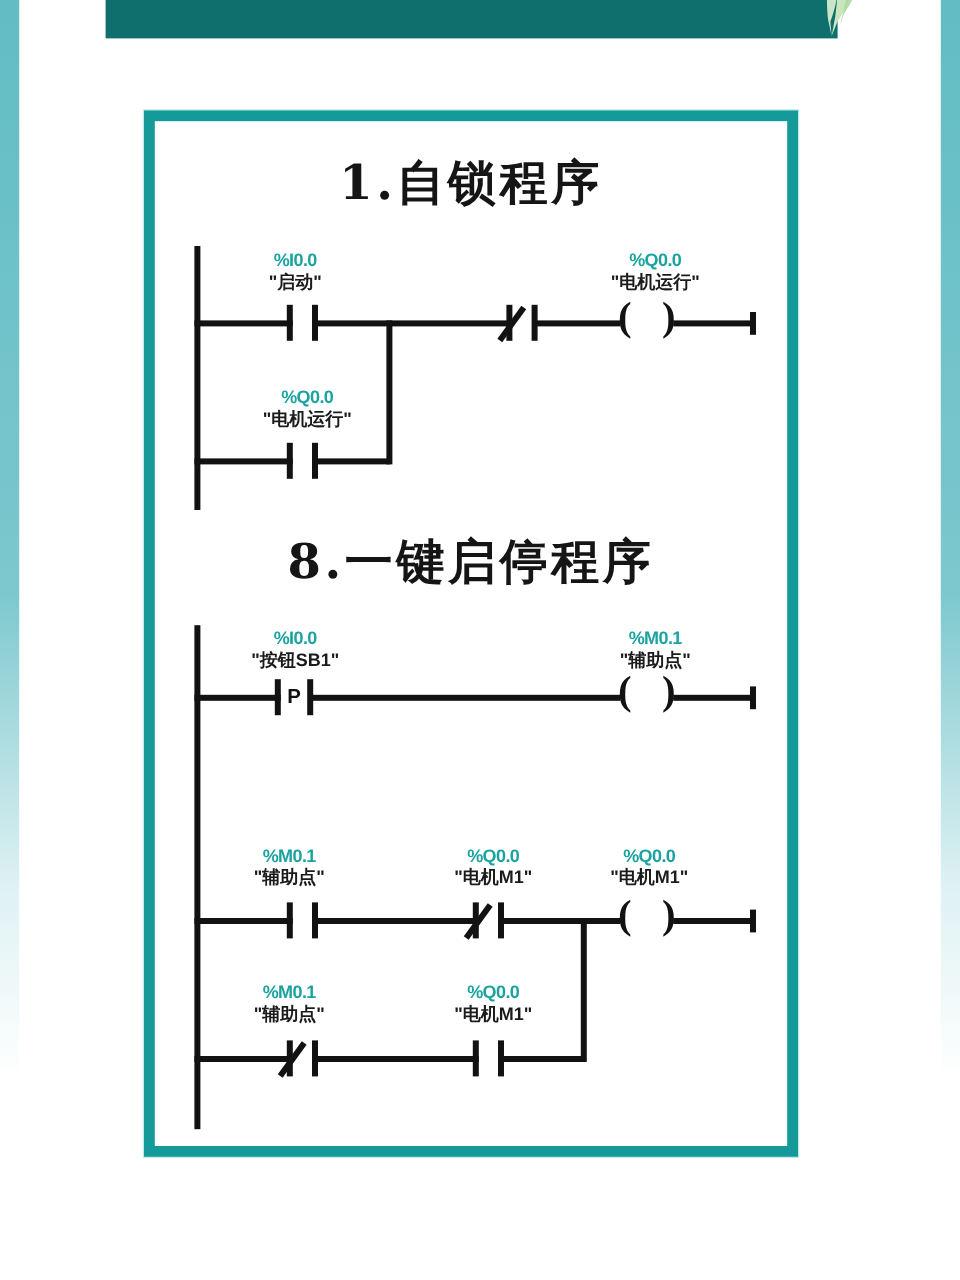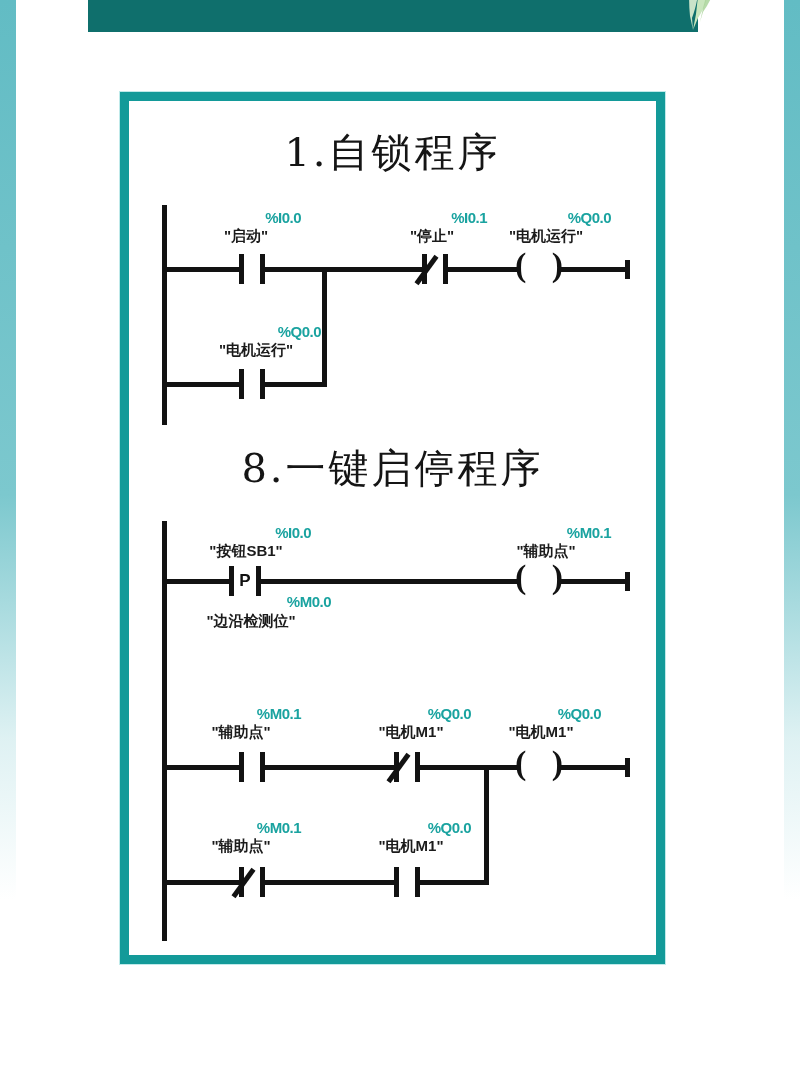--- a/index.html
+++ b/index.html
@@ -44,21 +44,21 @@
     box-sizing:border-box;
     box-shadow:0 0 0 1px #bfeaea;
   }
 
   .sheet{position:absolute;inset:0;}
 
   .section-title{
     position:absolute;left:0;right:0;
     text-align:center;
     font-family:"DejaVu Serif","Liberation Serif",serif;
-    font-weight:normal;
+    font-weight:bold;
     color:#151515;
     letter-spacing:3px;
     white-space:nowrap;
   }
   #title-1{top:24px;font-size:40px;}
   #title-2{top:340px;font-size:40px;}
 
   
   .rail{position:absolute;width:5px;background:#121212;}
   .wire{position:absolute;height:5px;background:#121212;}
@@ -82,21 +82,21 @@
     font-family:"Liberation Serif","DejaVu Serif",serif;}
   .coil .p-l{position:absolute;left:0;top:-3px;}
   .coil .p-r{position:absolute;right:0;top:-3px;}
 
   .endcap{position:absolute;width:5px;height:19px;background:#121212;}
 
   
   .lbl{position:absolute;text-align:center;white-space:nowrap;}
   .lbl .addr{
     display:block;color:#1aa3a0;font-size:15px;font-weight:bold;
-    letter-spacing:-0.5px;line-height:17px;text-align:right;
+    letter-spacing:-0.5px;line-height:17px;
   }
   .lbl .name{
     display:block;color:#1b1b1b;font-size:15px;font-weight:bold;
     line-height:19px;
   }
   .lbl.below .addr{line-height:18px;}
 </style>
 </head>
 <body>
 
@@ -119,24 +119,20 @@
     <div class="sheet">
 
       <div class="section-title" id="title-1">1.自锁程序</div>
 
       <div class="rail" style="left:33px;top:104px;height:220px;"></div>
 
       <div class="lbl" style="left:62px;top:108px;width:110px;">
         <span class="addr">%I0.0</span>
         <span class="name">"启动"</span>
       </div>
-      <div class="lbl" style="left:248px;top:108px;width:110px;">
-        <span class="addr">%I0.1</span>
-        <span class="name">"停止"</span>
-      </div>
       <div class="lbl" style="left:352px;top:108px;width:130px;">
         <span class="addr">%Q0.0</span>
         <span class="name">"电机运行"</span>
       </div>
 
       <div class="wire" style="left:33px;top:166px;width:82px;"></div>
       <div class="contact" style="left:110px;top:153px;">
         <div class="bar l"></div>
         <div class="bar r"></div>
       </div>
@@ -187,24 +183,20 @@
         <div class="pmark">P</div>
       </div>
       <div class="wire" style="left:129px;top:478px;width:259px;"></div>
       <div class="coil" style="left:386px;top:463px;">
         <span class="p-l">(</span>
         <span class="p-r">)</span>
       </div>
       <div class="wire" style="left:432px;top:478px;width:68px;"></div>
       <div class="endcap" style="left:496px;top:471px;"></div>
 
-      <div class="lbl below" style="left:42px;top:492px;width:160px;">
-        <span class="addr">%M0.0</span>
-        <span class="name">"边沿检测位"</span>
-      </div>
 
       <div class="lbl" style="left:52px;top:604px;width:120px;">
         <span class="addr">%M0.1</span>
         <span class="name">"辅助点"</span>
       </div>
       <div class="lbl" style="left:222px;top:604px;width:120px;">
         <span class="addr">%Q0.0</span>
         <span class="name">"电机M1"</span>
       </div>
       <div class="lbl" style="left:352px;top:604px;width:120px;">

